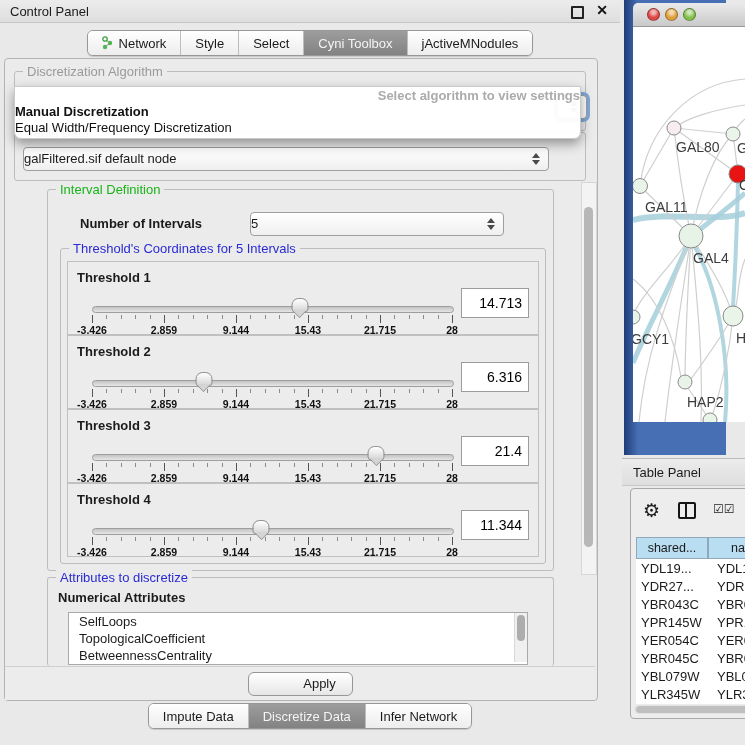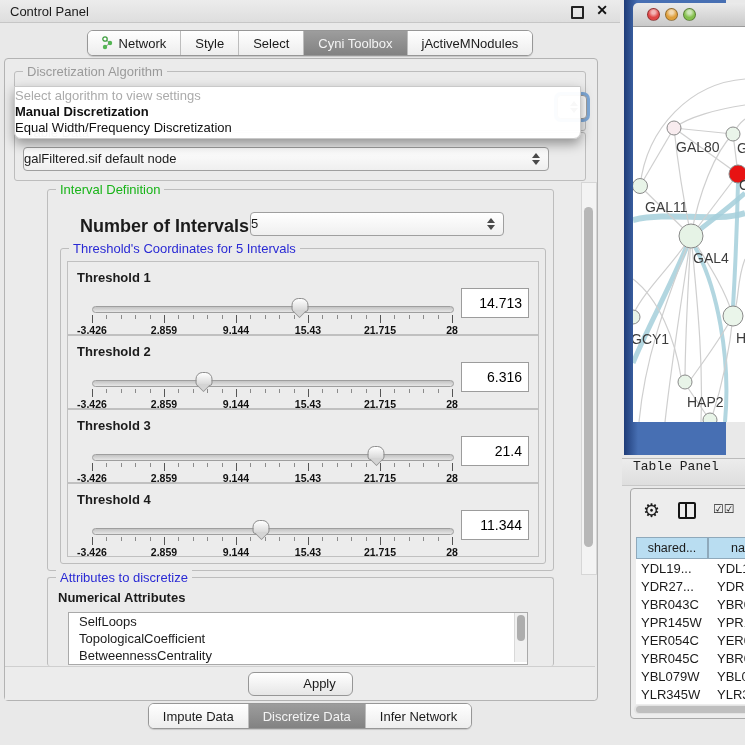--- a/index.html
+++ b/index.html
@@ -38,21 +38,21 @@
   .stepper{position:absolute;right:8px;top:50%;transform:translateY(-50%);display:flex;flex-direction:column;gap:2px;}
   .stepper .up{width:0;height:0;border-left:4px solid transparent;border-right:4px solid transparent;border-bottom:5px solid #4a4a4a;}
   .stepper .dn{width:0;height:0;border-left:4px solid transparent;border-right:4px solid transparent;border-top:5px solid #4a4a4a;}
 
   
   #algo-combo-stub{left:552px;top:36px;width:28px;height:22px;background:#fff;border:1px solid #9f9f9f;
                    border-radius:4px;box-shadow:0 0 0 3px #7fa9d8;}
 
   #algo-popup{left:9px;top:27px;width:565px;height:51px;background:rgba(255,255,255,.96);
               border:1px solid #c9c9c9;border-radius:0 0 7px 7px;box-shadow:0 5px 12px rgba(0,0,0,.38);z-index:60;}
-  #algo-popup .placeholder{font-size:13px;color:#ababab;text-align:left;line-height:17px;}
+  #algo-popup .placeholder{font-size:13px;color:#ababab;text-align:right;line-height:17px;font-weight:bold;}
   #algo-popup .opt{font-size:13px;line-height:16px;padding-left:0;color:#111;white-space:nowrap;}
   #algo-popup .opt.b{font-weight:bold;}
 
   
   .th-box{position:absolute;left:6px;width:470px;height:72px;border:1px solid #c0c0c0;background:#ececec;}
   .th-label{position:absolute;left:9px;top:8px;font-size:13px;font-weight:bold;}
   .slider{position:absolute;left:24px;top:40px;width:360px;height:30px;}
   .track{position:absolute;left:0;top:4px;width:360px;height:5px;border:1px solid #9e9e9e;border-radius:4px;
          background:linear-gradient(#c3c3c3,#e6e6e6);}
   .thumb{position:absolute;top:-4px;width:15px;height:12px;border:1px solid #8e8e8e;border-radius:7px 7px 3px 3px;
@@ -85,21 +85,21 @@
   
   #right-panel{left:622px;top:0;width:123px;height:745px;background:#e9e9e9;}
   #net-window{position:absolute;left:2px;top:0;width:102px;height:455px;
               background:linear-gradient(90deg,#1f3c78,#476fb3 14px);}
   #net-titlebar{position:absolute;left:9px;top:3px;width:112px;height:23px;border-radius:5px 0 0 0;
                 background:linear-gradient(#ebebeb,#c9c9c9);border-bottom:1px solid #9a9a9a;}
   .light{position:absolute;top:5px;width:13px;height:13px;border-radius:50%;border:1px solid rgba(0,0,0,.35);box-sizing:border-box;}
   #net-canvas{position:absolute;left:9px;top:27px;width:112px;height:395px;background:#fff;overflow:hidden;}
 
   #tp-titlebar{position:absolute;left:0;top:458px;width:123px;height:26px;background:linear-gradient(#ececec,#dedede);
-               border-top:1px solid #bbb;border-bottom:1px solid #c8c8c8;display:flex;font-family:Liberation Mono, monospace;}
+               border-top:1px solid #bbb;border-bottom:1px solid #c8c8c8;display:flex;align-items:center;}
   #tp-titlebar .title{font-size:13px;margin-left:11px;white-space:nowrap;}
   #tp-box{position:absolute;left:8px;top:488px;width:130px;height:229px;background:#ededed;
           border:1px solid #a8a8a8;border-radius:4px;}
   #tp-toolbar{position:absolute;left:0;top:10px;width:123px;height:26px;}
   #gear-icon{position:absolute;left:12px;top:0px;font-size:19px;line-height:22px;color:#1c1c1c;font-family:"DejaVu Sans",sans-serif;}
   #split-icon{position:absolute;left:47px;top:3px;width:14px;height:13px;border:2px solid #151515;border-radius:2px;}
   #split-icon::after{content:"";position:absolute;left:5px;top:0;width:2px;height:13px;background:#151515;}
   #checks-icon{position:absolute;left:82px;top:3px;font-size:12px;letter-spacing:0px;color:#222;font-family:"DejaVu Sans",sans-serif;}
   #tp-header{position:absolute;left:5px;top:48px;height:22px;display:flex;}
   .hcell{background:#b9ddf1;border:1px solid #8fa9bb;font-size:12.5px;display:flex;align-items:center;
@@ -175,21 +175,21 @@
         <span>galFiltered.sif default node</span>
         <span class="stepper">
             <span class="up"></span>
             <span class="dn"></span>
           </span>
       </div>
     </div>
 
     <div class="groupbox" style="left:42px;top:130px;width:505px;height:380px;">
       <span class="group-title t-green">Interval Definition</span>
-      <span class="abs" style="left:32px;top:26px;font-size:18px;font-weight:bold;">Number of Intervals</span>
+      <span class="abs" style="left:32px;top:26px;font-size:13px;font-weight:bold;">Number of Intervals</span>
       <div class="combo" style="left:202px;top:22px;width:252px;">
         <span>5</span>
         <span class="stepper">
             <span class="up"></span>
             <span class="dn"></span>
           </span>
       </div>
 
       <div class="groupbox" style="left:12px;top:58px;width:484px;height:314px;">
         <span class="group-title t-blue" style="background:#ebebeb;">Threshold's Coordinates for 5 Intervals</span>

